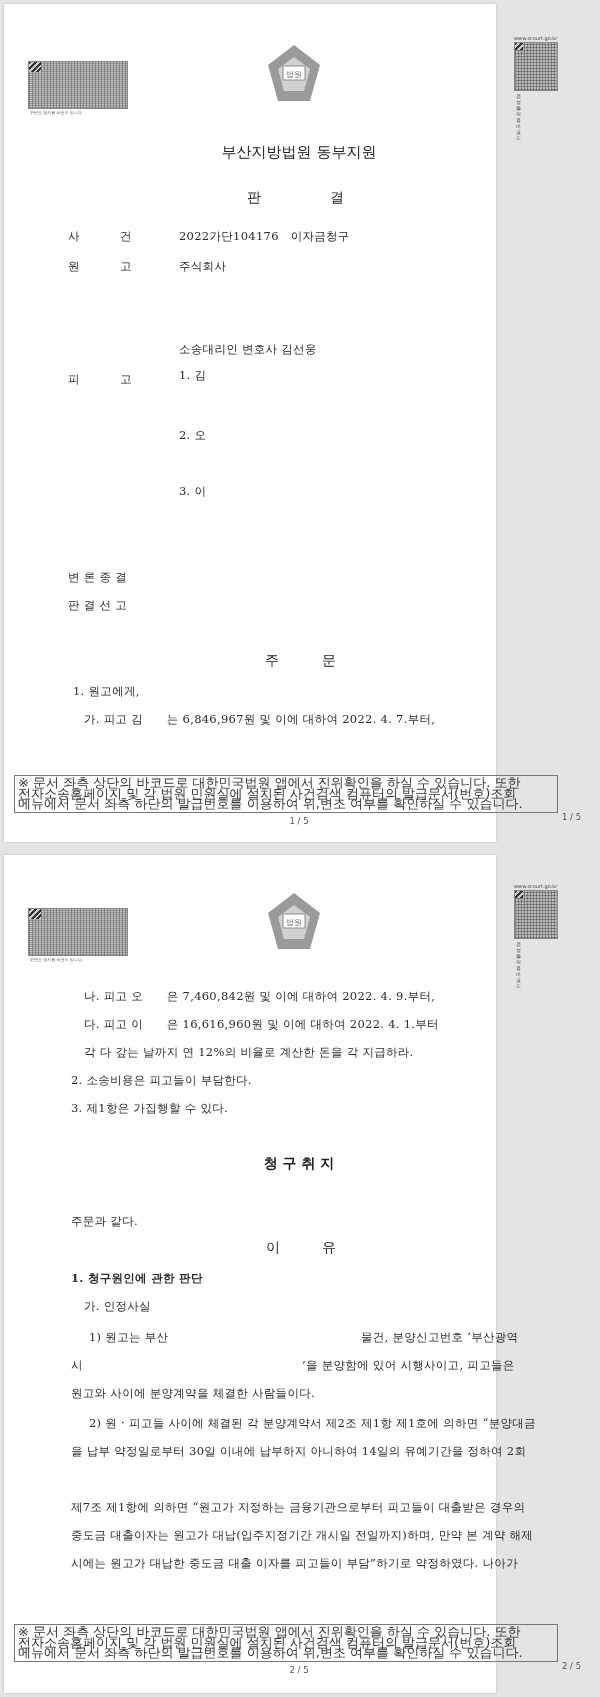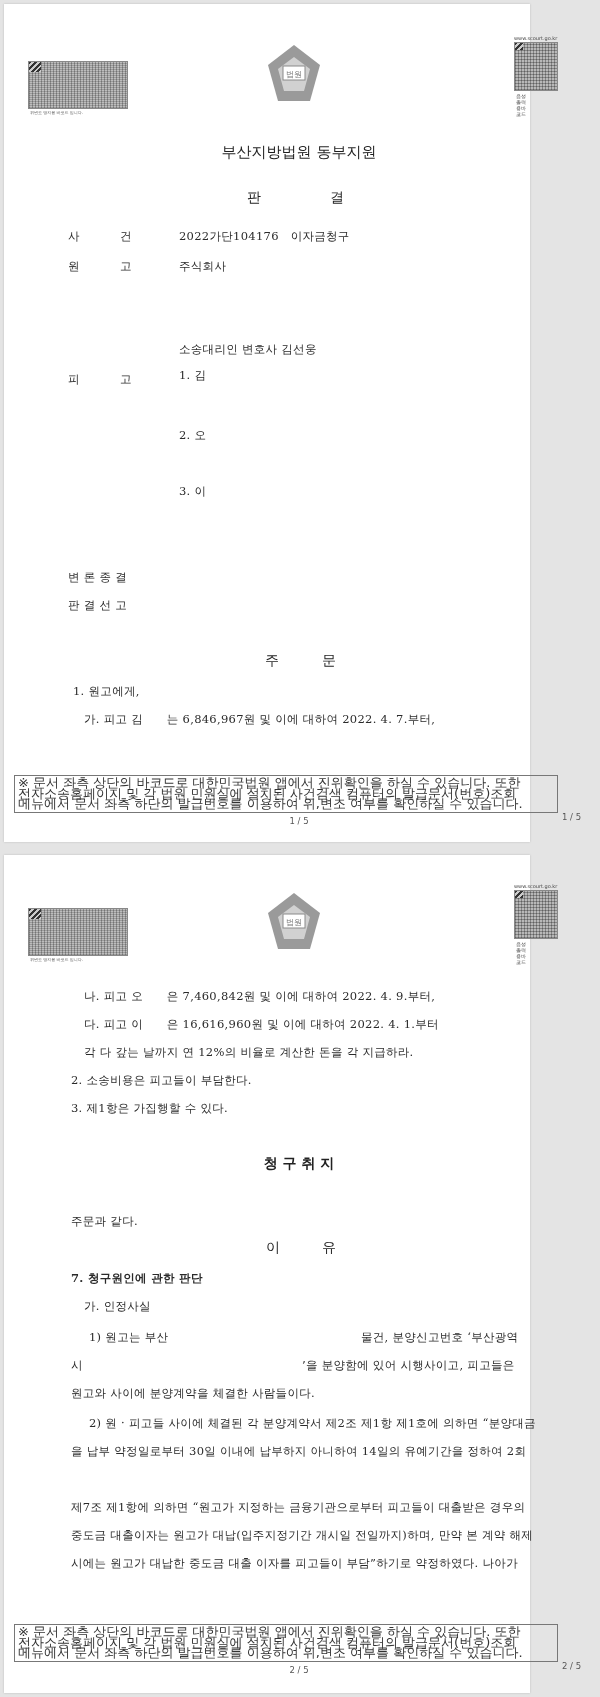--- a/index.html
+++ b/index.html
@@ -9,21 +9,20 @@
     font-family: "DejaVu Serif", "Liberation Serif", serif;
     color: #2a2a2a;
     position: relative;
     overflow: hidden;
   }
   .page {
     position: absolute;
     left: 4px; width: 492px;
     background: #ffffff;
     box-shadow: 0 0 2px rgba(0,0,0,0.18);
-    padding-left: 34px;
   }
   #page1 { top: 4px; height: 838px; }
   #page2 { top: 855px; height: 838px; }
 
   .abs { position: absolute; white-space: nowrap; }
 
   
   .barcode-left {
     position: absolute; left: 24px; top: 57px; width: 98px; height: 46px;
     border: 1px solid #888;
@@ -158,21 +157,21 @@
   <div class="abs body-text" style="left:80px;top:190px;">각 다 갚는 날까지 연 12%의 비율로 계산한 돈을 각 지급하라.</div>
   <div class="abs body-text" style="left:67px;top:218px;">2. 소송비용은 피고들이 부담한다.</div>
   <div class="abs body-text" style="left:67px;top:246px;">3. 제1항은 가집행할 수 있다.</div>
 
   <div class="abs heading bold" style="left:0;width:590px;text-align:center;top:300px;">청 구 취 지</div>
   <div class="abs body-text" style="left:67px;top:332px;margin-top:27px;">주문과 같다.</div>
 
   <div class="abs heading" style="left:262px;top:384px;">이</div>
   <div class="abs heading" style="left:318px;top:384px;">유</div>
 
-  <div class="abs body-text bold" style="left:67px;top:416px;">7. 청구원인에 관한 판단</div>
+  <div class="abs body-text bold" style="left:67px;top:416px;">1. 청구원인에 관한 판단</div>
   <div class="abs body-text" style="left:80px;top:444px;">가. 인정사실</div>
 
   <div class="abs body-text" style="left:85px;top:475px;">1) 원고는 부산</div>
   <div class="abs body-text" style="left:357px;top:475px;">물건, 분양신고번호 ‘부산광역</div>
   <div class="abs body-text" style="left:67px;top:503px;">시</div>
   <div class="abs body-text" style="left:298px;top:503px;">’을 분양함에 있어 시행사이고, 피고들은</div>
   <div class="abs body-text" style="left:67px;top:531px;">원고와 사이에 분양계약을 체결한 사람들이다.</div>
 
   <div class="abs body-text" style="left:85px;top:561px;">2) 원 · 피고들 사이에 체결된 각 분양계약서 제2조 제1항 제1호에 의하면 “분양대금</div>
   <div class="abs body-text" style="left:67px;top:589px;">을 납부 약정일로부터 30일 이내에 납부하지 아니하여 14일의 유예기간을 정하여 2회</div>

